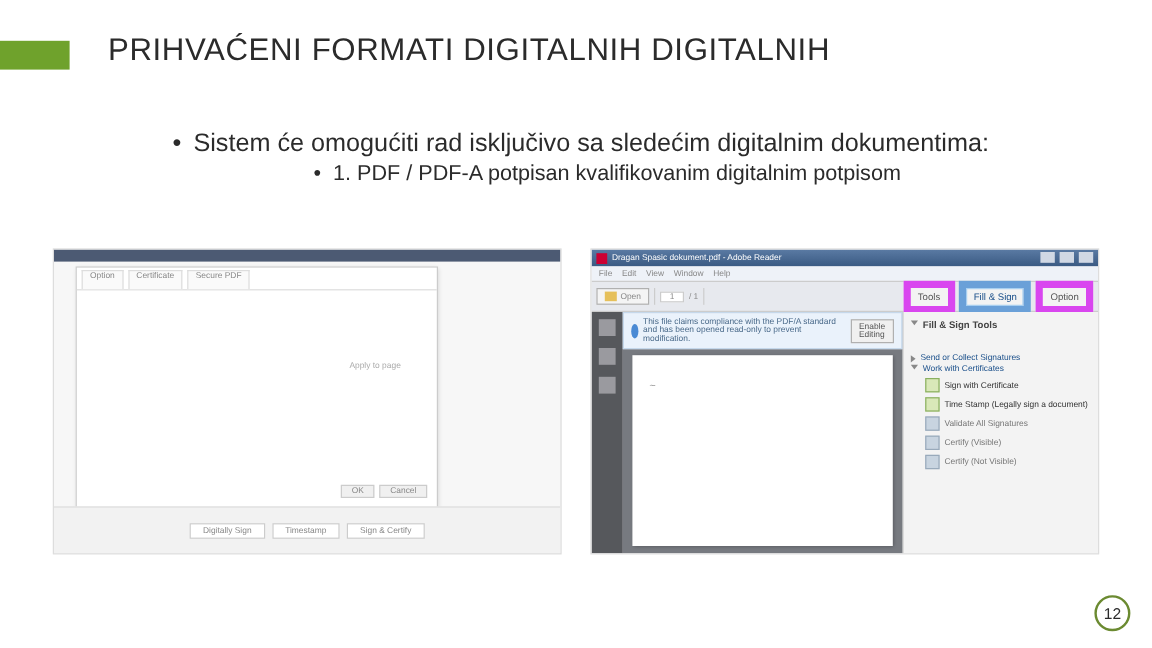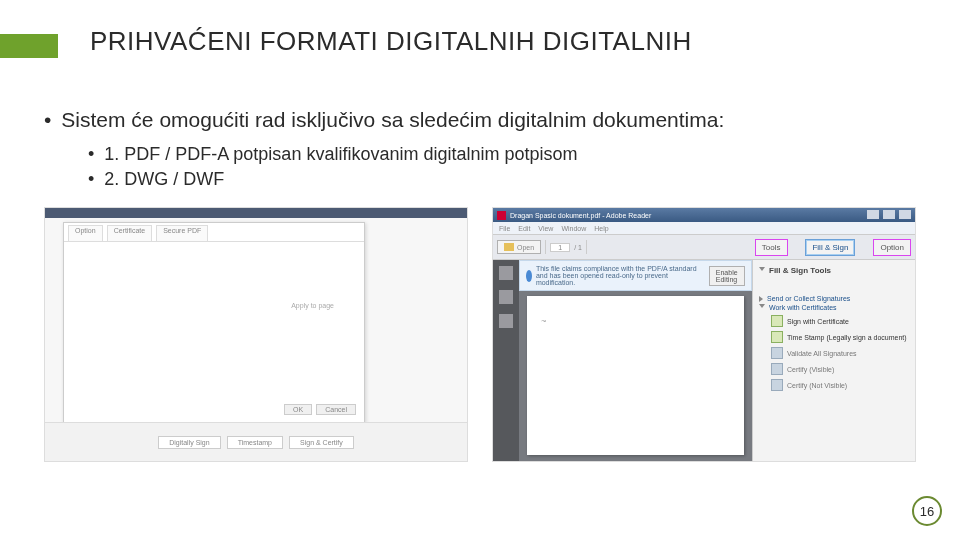--- a/index.html
+++ b/index.html
@@ -38,25 +38,25 @@
   ul.main > li::before {
     content: "•";
     color: #2b2b2b;
     margin-right: 10px;
   }
   ul.main > li {
     font-size: 21px;
     font-weight: 300;
     color: #2b2b2b;
     margin-bottom: 8px;
+    text-align: center;
   }
   ul.sub {
     list-style: none;
     padding-left: 44px;
-    margin-top: 10px;
   }
   ul.sub > li::before {
     content: "•";
     color: #2b2b2b;
     margin-right: 10px;
   }
   ul.sub > li {
     font-size: 18px;
     font-weight: 300;
     color: #2b2b2b;
@@ -202,23 +202,23 @@
   .ar-toolbar .page-num {
     border: 1px solid #ccc;
     background: #fff;
     width: 18px;
     text-align: center;
   }
   .ar-toolbar .sep { width: 1px; height: 14px; background: #ccc; }
   .ar-toolbar .spacer { flex: 1; }
   .ar-toolbar .right-btns span {
     padding: 3px 6px;
-    border: 1px solid #d946ef;
+    border: 6px solid #d946ef;
     background: #f3f3f3;
-    margin-left: 16px;
+    margin-left: 2px;
     font-size: 8px;
     color: #555;
   }
   .ar-toolbar .right-btns .active {
     border-color: #6aa0d8;
     box-shadow: 0 0 0 1px #a8cff0 inset;
     color: #1a4f8a;
   }
   .ar-body {
     position: absolute;
@@ -352,21 +352,20 @@
 <body>
 
 <div class="accent-bar"></div>
 <div class="title">PRIHVAĆENI FORMATI DIGITALNIH DIGITALNIH</div>
 
 <div class="content">
   <ul class="main">
     <li><span>Sistem će omogućiti rad isključivo sa sledećim digitalnim dokumentima:</span>
       <ul class="sub">
         <li>1. PDF / PDF-A potpisan kvalifikovanim digitalnim potpisom</li>
-        <li>2. DWG / DWF</li>
       </ul>
     </li>
   </ul>
 </div>
 
 <div class="shots">
 
   <div class="shot">
     <div class="left-top"></div>
     <div class="left-dialog">
@@ -473,13 +472,13 @@
         <div class="item">
             <span class="ic"></span>
             <span>Certify (Not Visible)</span>
           </div>
       </div>
     </div>
   </div>
 
 </div>
 
-<div class="pagenum">16</div>
+<div class="pagenum">12</div>
 
 </body></html>

